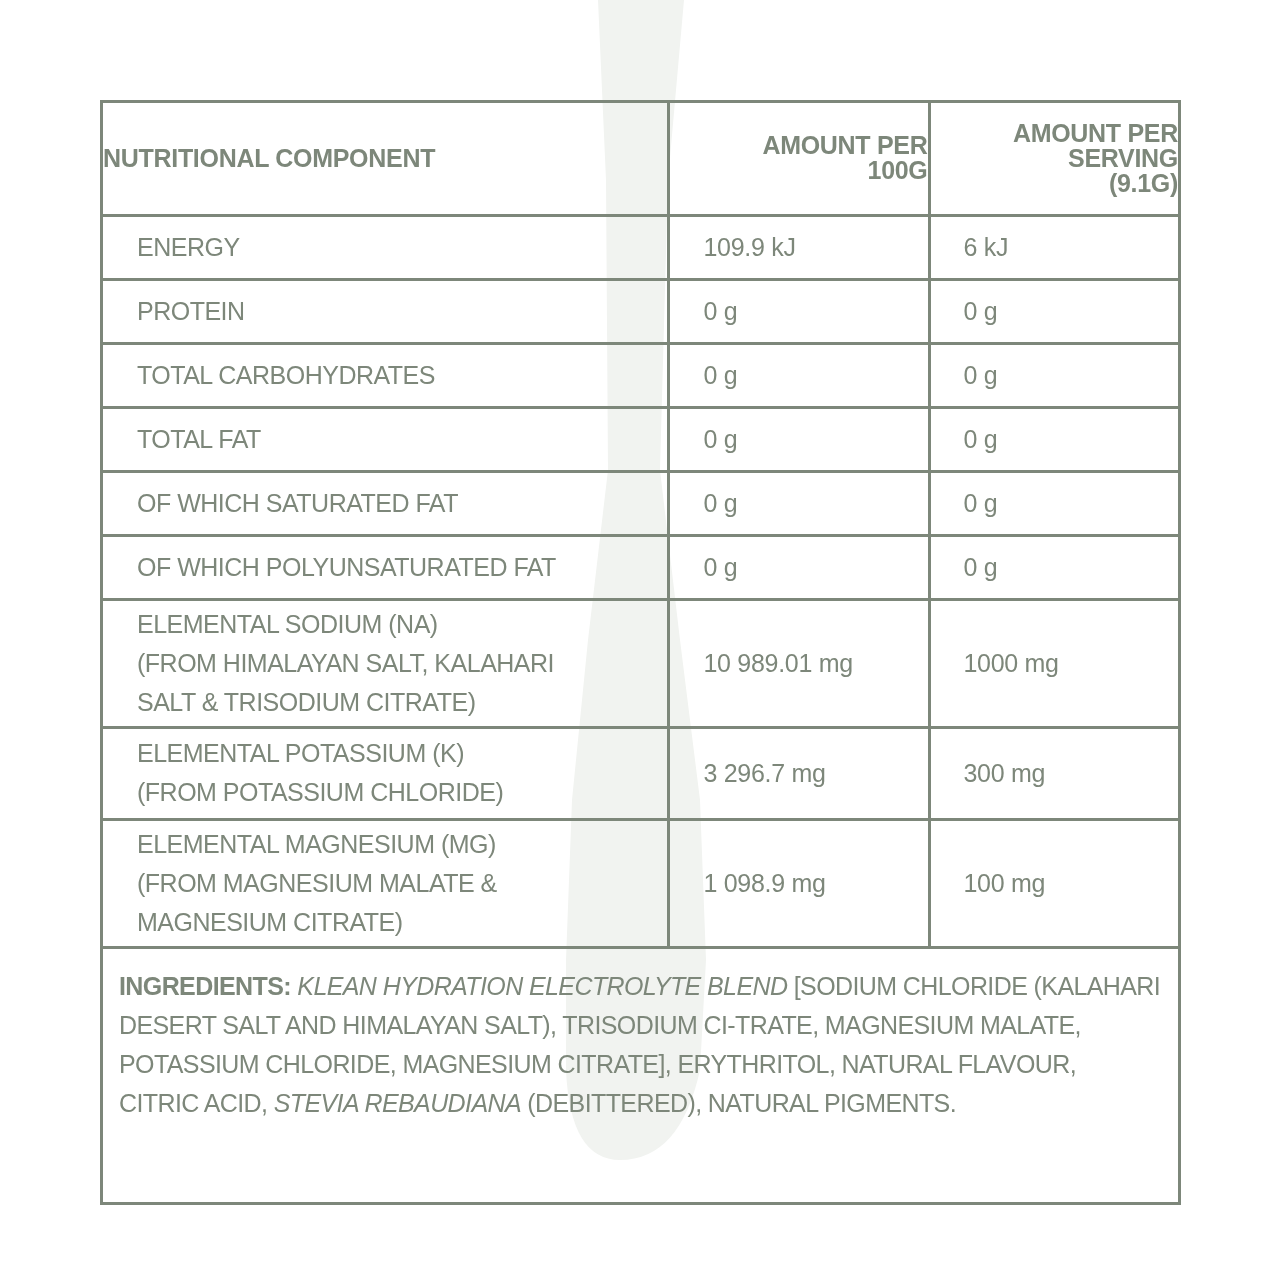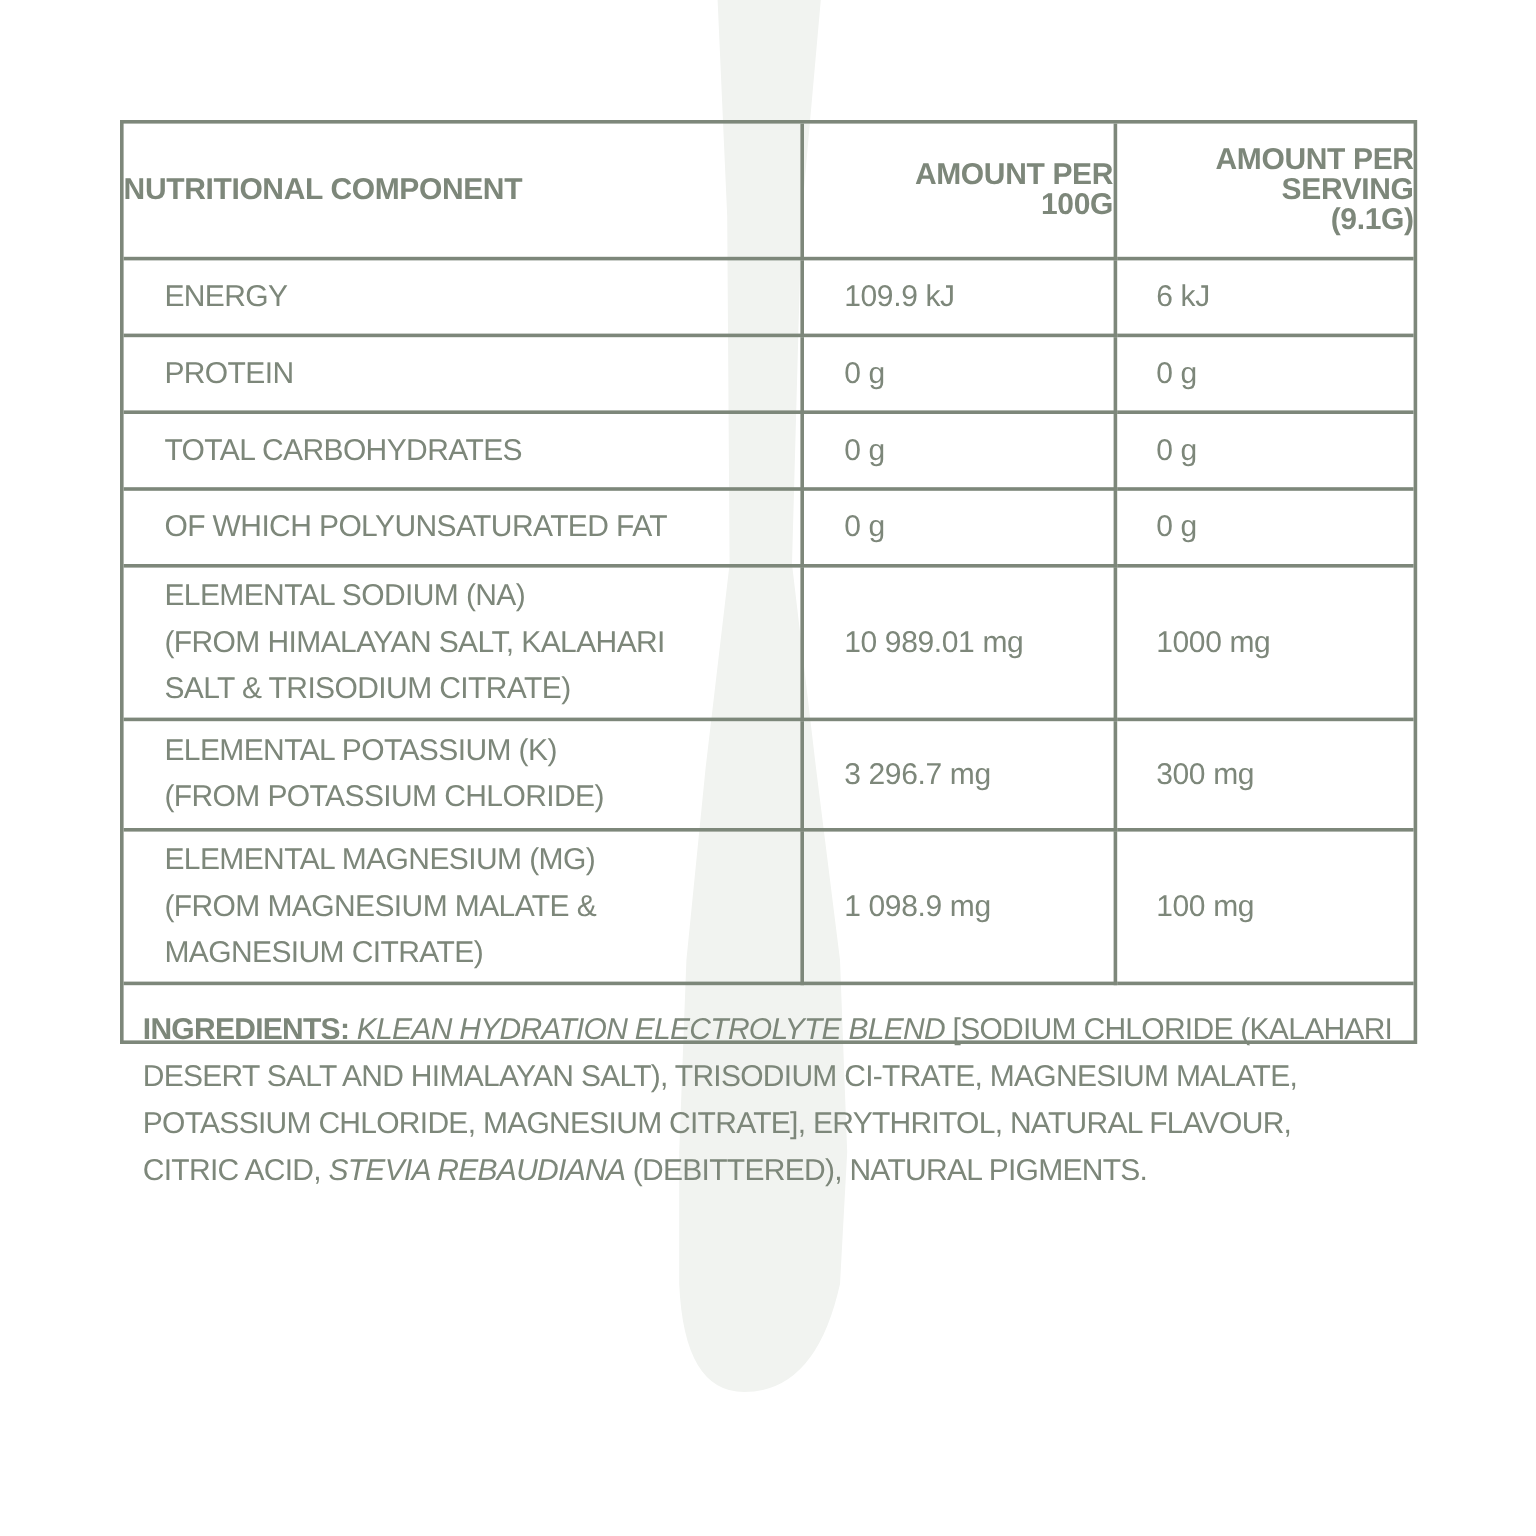--- a/index.html
+++ b/index.html
@@ -4,21 +4,21 @@
 <style>
   html, body { margin:0; padding:0; }
   body {
     width:1280px; height:1280px; background:#ffffff; position:relative; overflow:hidden;
     font-family:"Liberation Sans", sans-serif; color:#7d877a;
   }
   .spoon {
     position:absolute; left:0; top:0; width:1280px; height:1280px; pointer-events:none;
   }
   .panel {
-    position:absolute; left:100px; top:100px; width:1081px; height:770px;
+    position:absolute; left:100px; top:100px; width:1081px; height:1105px;
     border:3px solid #7d877a; box-sizing:border-box;
   }
   table.nut {
     border-collapse:collapse; width:100%; table-layout:fixed;
   }
   table.nut td, table.nut th {
     border:3px solid #7d877a; padding:0; vertical-align:middle;
   }
   table.nut tr:first-child th { border-top:none; }
   table.nut tr td:first-child, table.nut tr th:first-child { border-left:none; }
@@ -75,20 +75,30 @@
       <td class="comp">PROTEIN</td>
       <td class="val">0 g</td>
       <td class="val val2">0 g</td>
     </tr>
     <tr class="r1">
       <td class="comp">TOTAL CARBOHYDRATES</td>
       <td class="val">0 g</td>
       <td class="val val2">0 g</td>
     </tr>
     <tr class="r1">
+      <td class="comp">TOTAL FAT</td>
+      <td class="val">0 g</td>
+      <td class="val val2">0 g</td>
+    </tr>
+    <tr class="r1">
+      <td class="comp">OF WHICH SATURATED FAT</td>
+      <td class="val">0 g</td>
+      <td class="val val2">0 g</td>
+    </tr>
+    <tr class="r1">
       <td class="comp">OF WHICH POLYUNSATURATED FAT</td>
       <td class="val">0 g</td>
       <td class="val val2">0 g</td>
     </tr>
 
     <tr class="r3">
       <td class="comp">
         <div>ELEMENTAL SODIUM (NA)</div>
         <div>(FROM HIMALAYAN SALT, KALAHARI</div>
         <div>SALT &amp; TRISODIUM CITRATE)</div>

